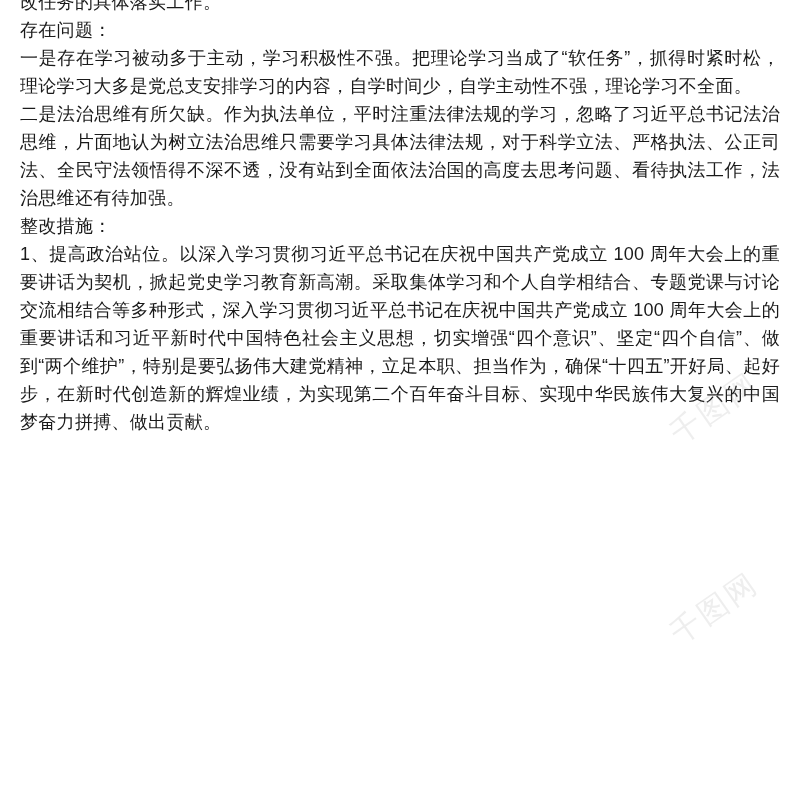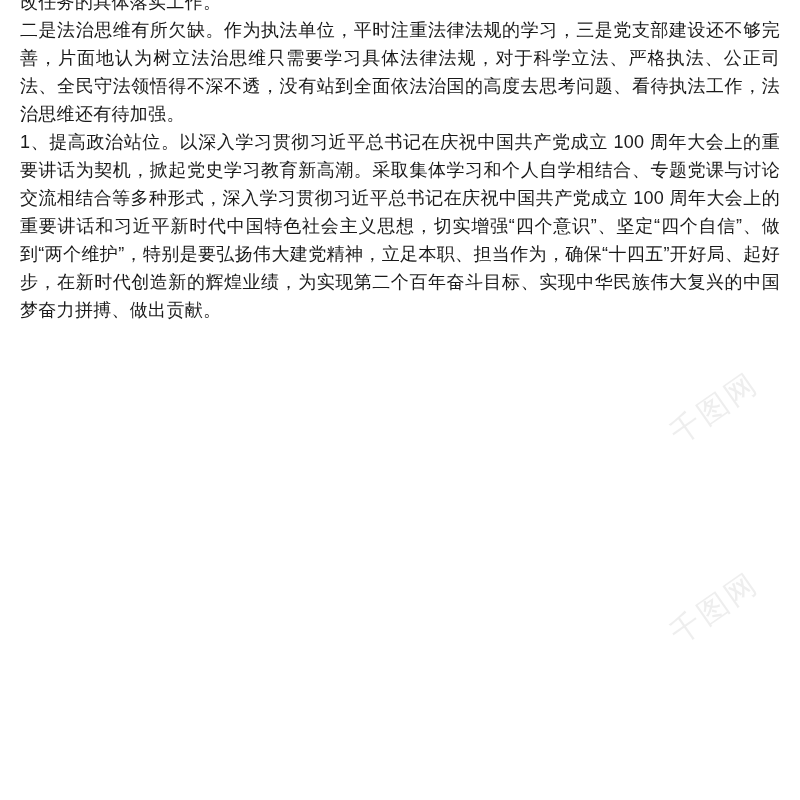--- a/index.html
+++ b/index.html
@@ -48,19 +48,22 @@
   }
   .wm1 { left: 665px; top: 388px; }
   .wm2 { left: 665px; top: 588px; }
 </style>
 </head>
 <body>
 
 <div class="page">
   <div class="doc">
     <p class="para">改任务的具体落实工作。</p>
-    <p class="para">二是法治思维有所欠缺。作为执法单位，平时注重法律法规的学习，三是党支部建设还不够完善，片面地认为树立法治思维只需要学习具体法律法规，对于科学立法、严格执法、公正司法、全民守法领悟得不深不透，没有站到全面依法治国的高度去思考问题、看待执法工作，法治思维还有待加强。</p>
+    <p class="para">存在问题：</p>
+    <p class="para">一是存在学习被动多于主动，学习积极性不强。把理论学习当成了“软任务”，抓得时紧时松，理论学习大多是党总支安排学习的内容，自学时间少，自学主动性不强，理论学习不全面。</p>
+    <p class="para">二是法治思维有所欠缺。作为执法单位，平时注重法律法规的学习，忽略了习近平总书记法治思维，片面地认为树立法治思维只需要学习具体法律法规，对于科学立法、严格执法、公正司法、全民守法领悟得不深不透，没有站到全面依法治国的高度去思考问题、看待执法工作，法治思维还有待加强。</p>
+    <p class="para">整改措施：</p>
     <p class="para">1、提高政治站位。以深入学习贯彻习近平总书记在庆祝中国共产党成立 100 周年大会上的重要讲话为契机，掀起党史学习教育新高潮。采取集体学习和个人自学相结合、专题党课与讨论交流相结合等多种形式，深入学习贯彻习近平总书记在庆祝中国共产党成立 100 周年大会上的重要讲话和习近平新时代中国特色社会主义思想，切实增强“四个意识”、坚定“四个自信”、做到“两个维护”，特别是要弘扬伟大建党精神，立足本职、担当作为，确保“十四五”开好局、起好步，在新时代创造新的辉煌业绩，为实现第二个百年奋斗目标、实现中华民族伟大复兴的中国梦奋力拼搏、做出贡献。</p>
   </div>
 
   <div class="wm wm1">千图网</div>
   <div class="wm wm2">千图网</div>
 </div>
 
 </body></html>

